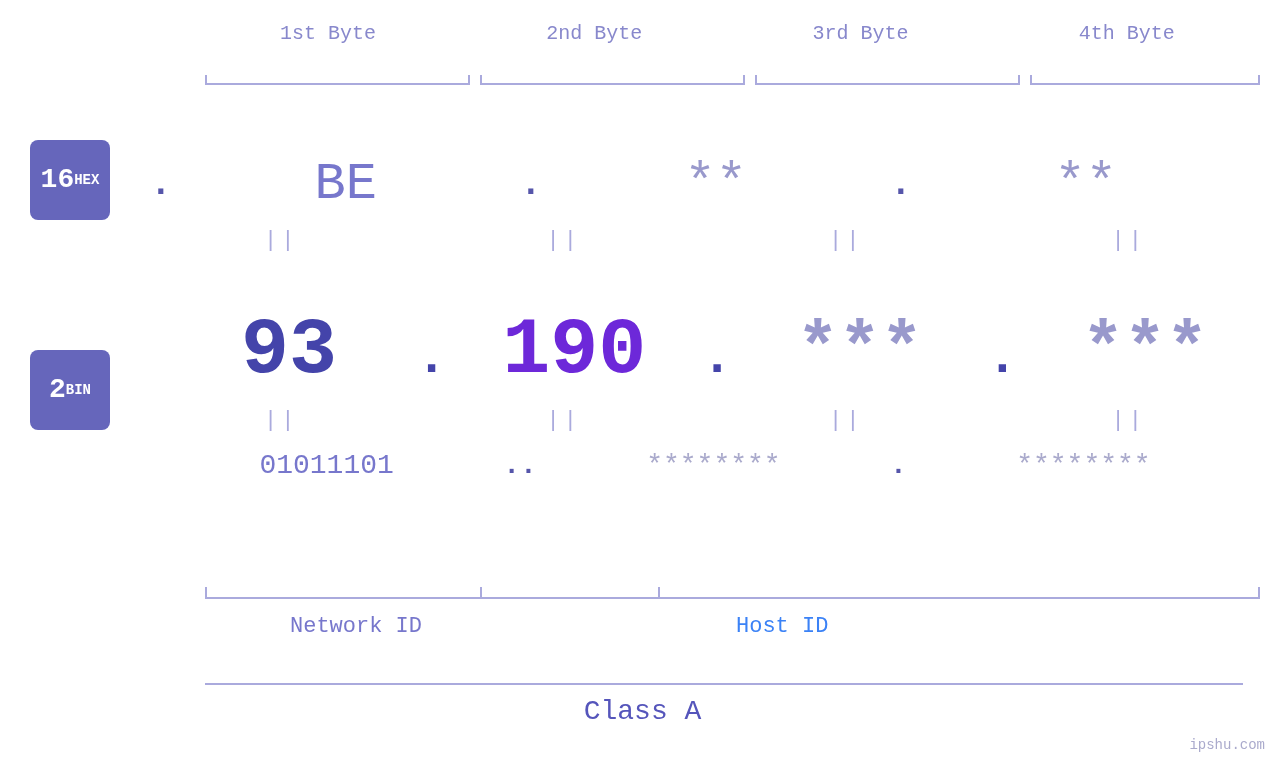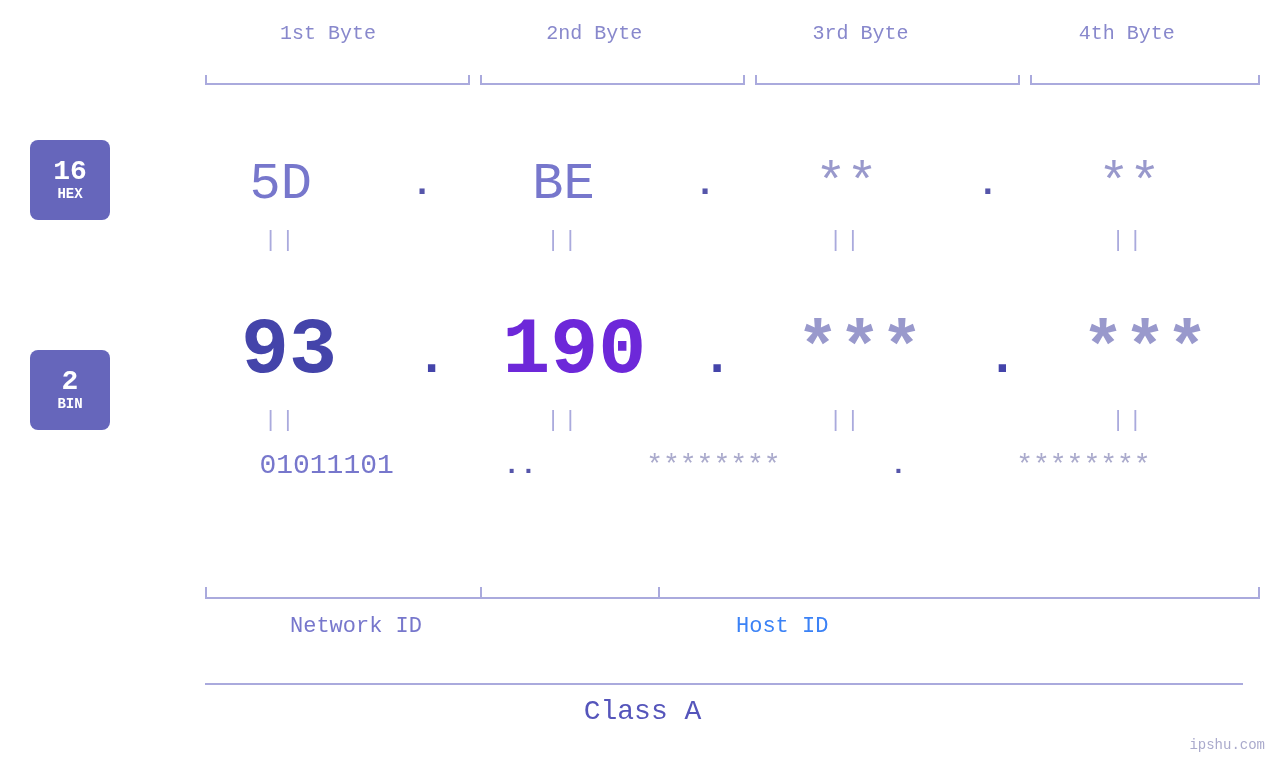--- a/index.html
+++ b/index.html
@@ -46,21 +46,21 @@
       flex-direction: column;
       gap: 130px;
     }
 
     .base-badge {
       width: 80px;
       height: 80px;
       background: #6666bb;
       border-radius: 8px;
       display: flex;
-      flex-direction: column;
+      flex-direction: row;
       align-items: center;
       justify-content: center;
       color: white;
     }
 
     .base-badge .base-num {
       font-size: 28px;
       font-weight: bold;
       line-height: 1;
     }
@@ -109,21 +109,20 @@
       <span class="base-num">16</span>
       <span class="base-name">HEX</span>
     </div>
     <div class="base-badge">
       <span class="base-num">2</span>
       <span class="base-name">BIN</span>
     </div>
   </div>
 
   <div style="position:absolute;top:155px;left:150px;width:1110px;display:flex;align-items:center;justify-content:space-around;">
-    <span style="flex:1;text-align:center;color:#7777cc;font-size:52px;font-family:'Courier New',monospace;">5D</span>
     <span style="color:#5555aa;font-size:36px;font-weight:bold;">.</span>
     <span style="flex:1;text-align:center;color:#7777cc;font-size:52px;font-family:'Courier New',monospace;">BE</span>
     <span style="color:#5555aa;font-size:36px;font-weight:bold;">.</span>
     <span style="flex:1;text-align:center;color:#9999cc;font-size:52px;font-family:'Courier New',monospace;">**</span>
     <span style="color:#5555aa;font-size:36px;font-weight:bold;">.</span>
     <span style="flex:1;text-align:center;color:#9999cc;font-size:52px;font-family:'Courier New',monospace;">**</span>
   </div>
 
   <div style="position:absolute;top:228px;left:150px;width:1110px;display:flex;align-items:center;justify-content:space-around;">
     <span style="flex:1;text-align:center;color:#aaaadd;font-size:22px;font-family:'Courier New',monospace;letter-spacing:4px;">||</span>

